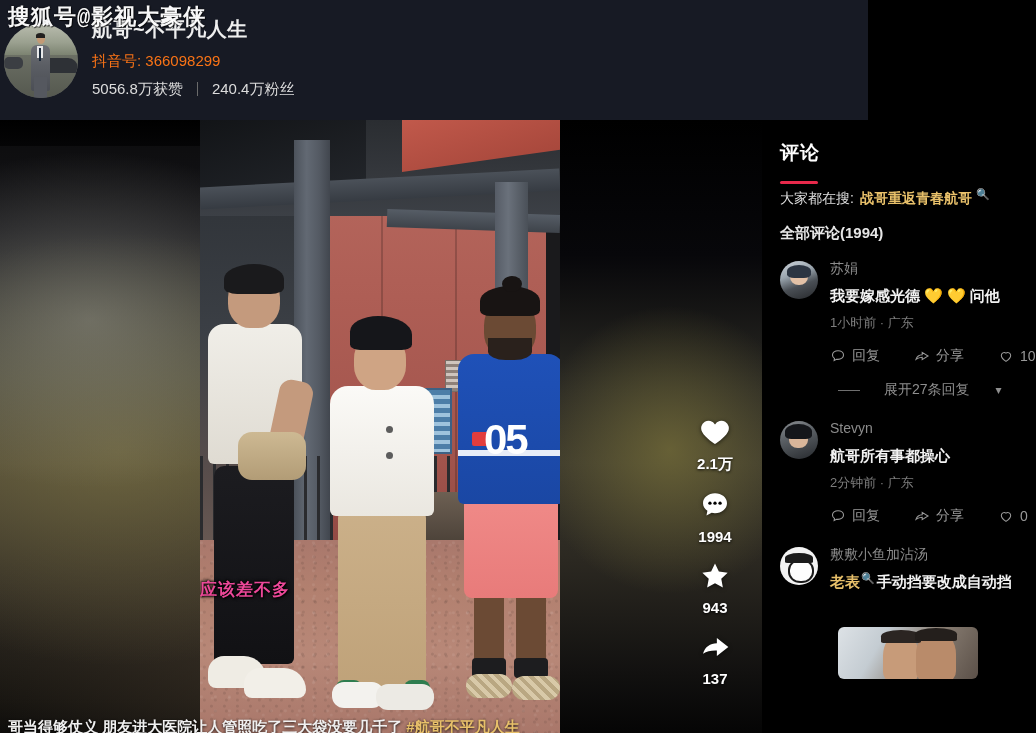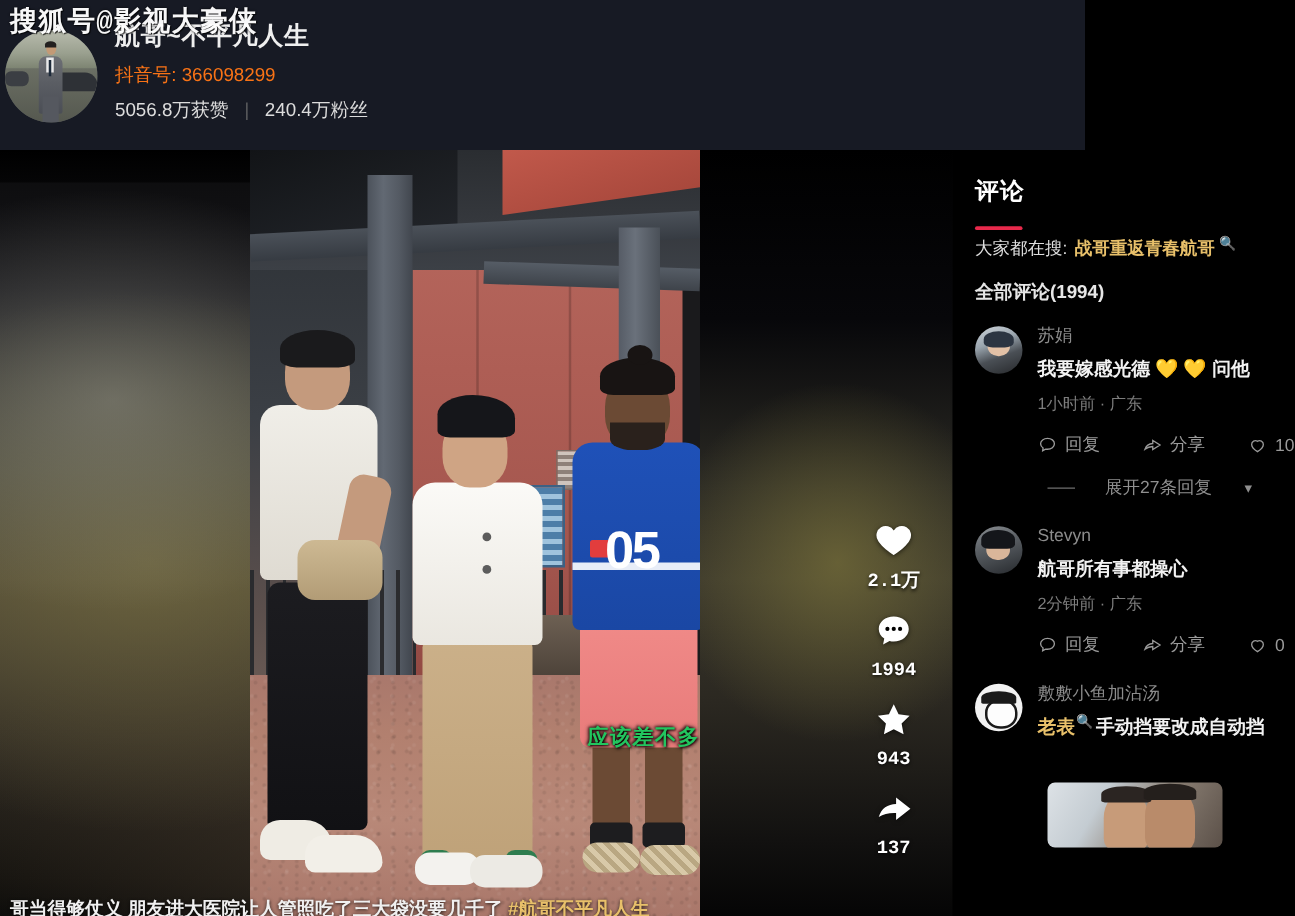--- a/index.html
+++ b/index.html
@@ -280,38 +280,38 @@
   .p3 .shorts { position:absolute; left:6px; top:206px; width:94px; height:102px; background: linear-gradient(180deg,#f08a88 0%,#e87b7a 100%); border-radius:8px; }
   .p3 .legL { position:absolute; left:16px; top:300px; width:30px; height:92px; background:#6b4a34; border-radius:6px; }
   .p3 .legR { position:absolute; left:58px; top:300px; width:30px; height:92px; background:#6b4a34; border-radius:6px; }
   .p3 .sockL { position:absolute; left:14px; top:368px; width:34px; height:20px; background:#1d1d1f; border-radius:4px; }
   .p3 .sockR { position:absolute; left:56px; top:368px; width:34px; height:20px; background:#1d1d1f; border-radius:4px; }
   .p3 .slideL { position:absolute; left:8px; top:384px; width:46px; height:24px; background: repeating-linear-gradient(45deg,#d8c9a8 0 4px,#b9a782 4px 8px); border-radius:12px; }
   .p3 .slideR { position:absolute; left:54px; top:386px; width:48px; height:24px; background: repeating-linear-gradient(45deg,#d8c9a8 0 4px,#b9a782 4px 8px); border-radius:12px; }
 
   .subtitle {
     position: absolute; left: 0; right: 0; top: 458px;
-    text-align: right;
-    color: #22c55e;
+    text-align: left;
+    color: #ec4899;
     font-size: 17px;
     font-weight: 700;
     letter-spacing: 1px;
     text-shadow: 0 0 4px rgba(0,0,0,.95), 1px 1px 2px rgba(0,0,0,.9), -1px -1px 2px rgba(0,0,0,.6);
     z-index: 8;
   }
 
   
   .rail {
     position: absolute; left: 680px; top: 295px;
     width: 70px;
     display: flex; flex-direction: column;
     align-items: center;
     z-index: 12;
   }
-  .rail-item { display:flex; flex-direction:column; align-items:center; margin-bottom: 14px; cursor:pointer;font-family:Liberation Mono, monospace; }
+  .rail-item { display:flex; flex-direction:column; align-items:center; margin-bottom: 14px; cursor:pointer; }
   .rail-icon { width: 34px; height: 34px; display:flex; align-items:center; justify-content:center; }
   .rail-icon svg { width: 32px; height: 32px; fill: #ffffff; filter: drop-shadow(0 1px 2px rgba(0,0,0,.6)); }
   .rail-count {
     color: #ffffff;
     font-size: 15px;
     font-weight: 700;
     margin-top: 6px;
     text-shadow: 0 1px 3px rgba(0,0,0,.85);
   }
 

